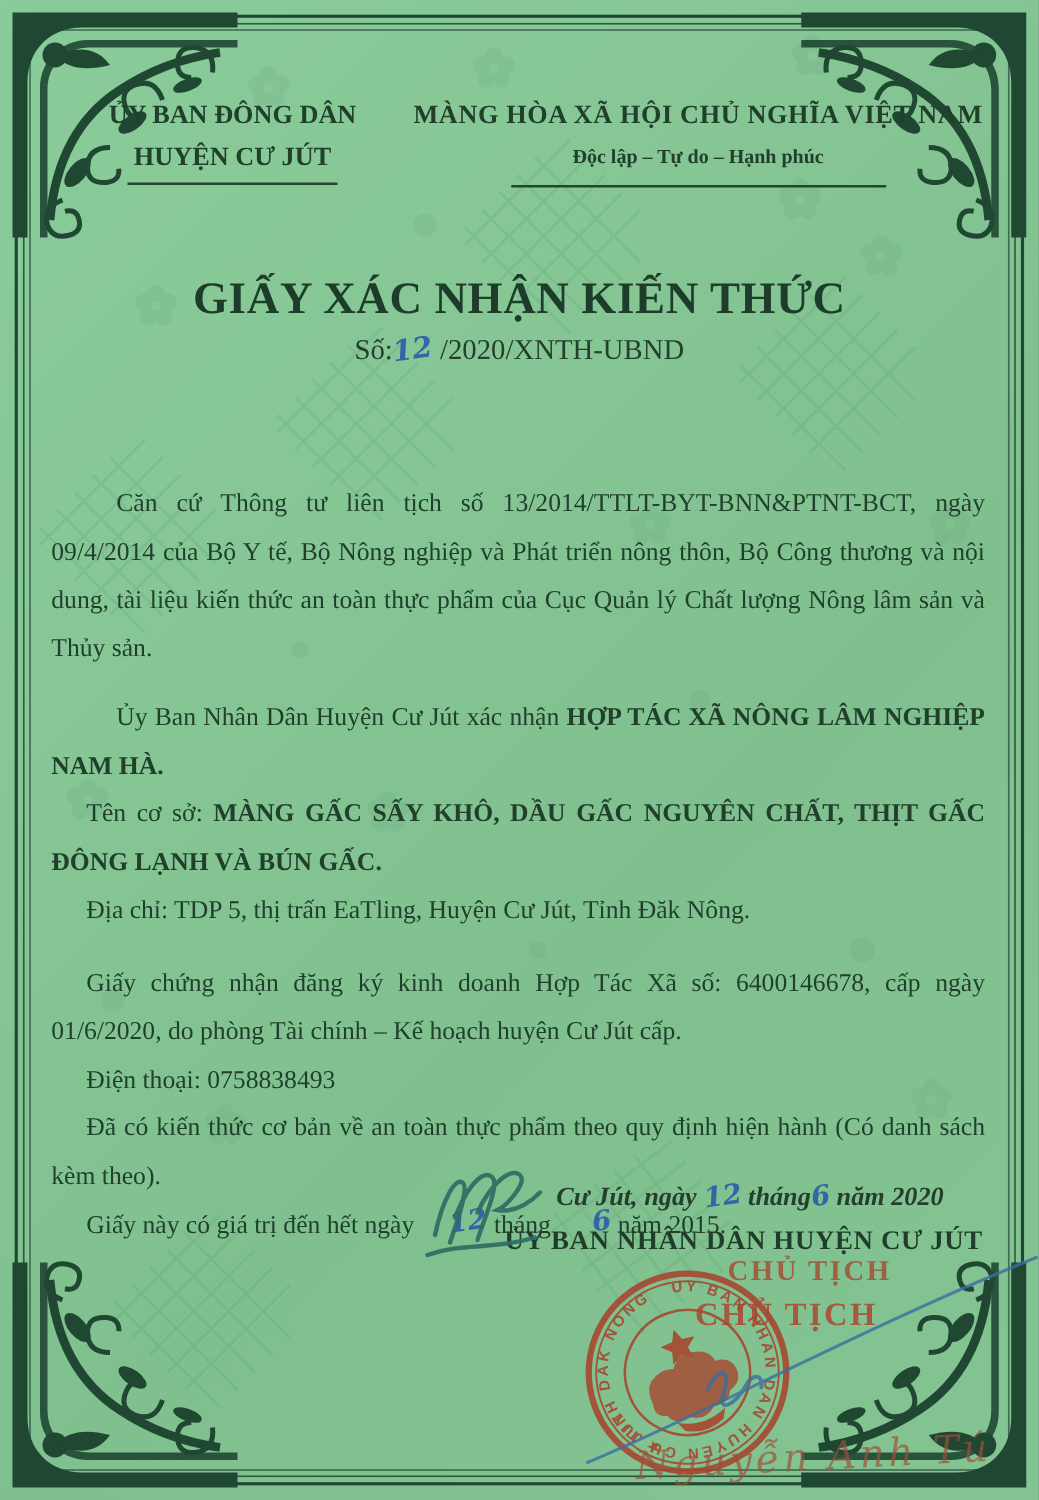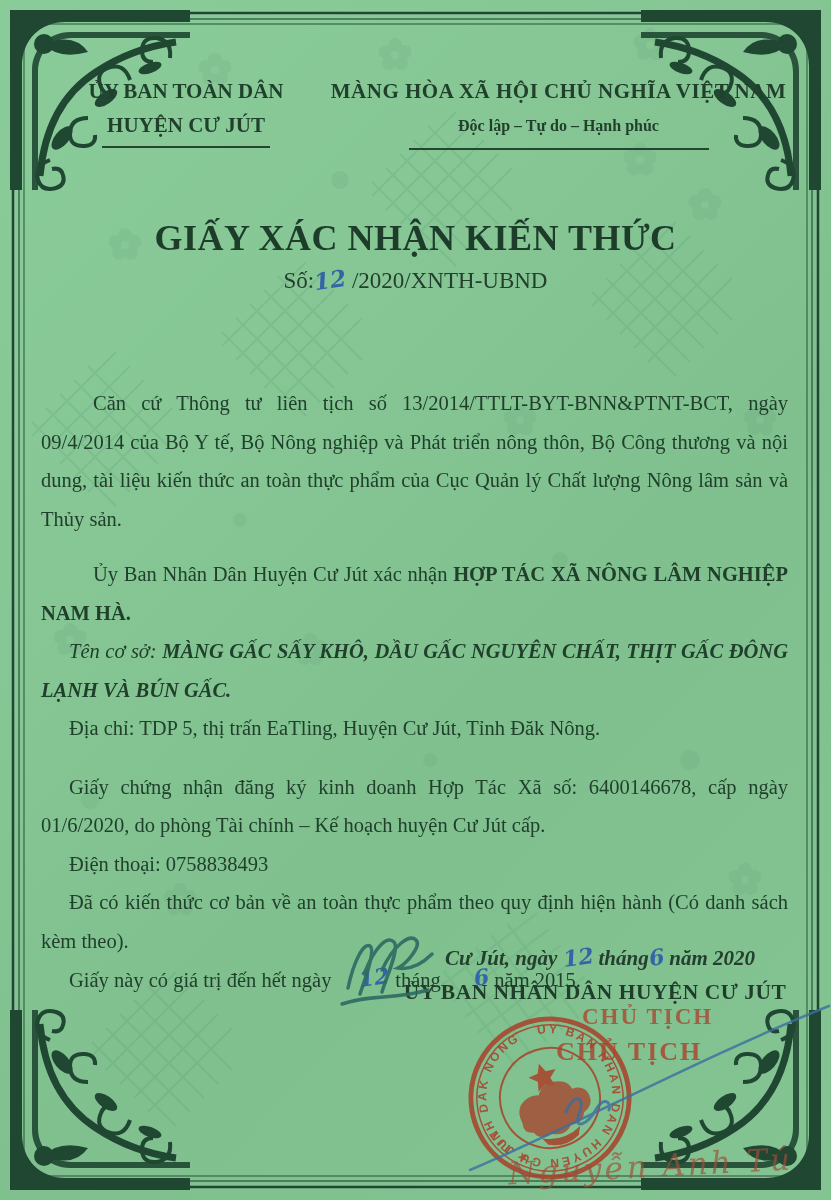--- a/index.html
+++ b/index.html
@@ -120,21 +120,21 @@
     <g>
       <use href="#corner" transform="translate(10,10)"></use>
       <use href="#corner" transform="translate(821,10) scale(-1,1)"></use>
       <use href="#corner" transform="translate(10,1190) scale(1,-1)"></use>
       <use href="#corner" transform="translate(821,1190) scale(-1,-1)"></use>
     </g>
   </svg>
 
   <div class="header">
     <div class="hdr-left">
-      <div>ỦY BAN TOÀN DÂN</div>
+      <div>ỦY BAN ĐÔNG DÂN</div>
       <div>HUYỆN CƯ JÚT</div>
       <div class="rule left"></div>
     </div>
     <div class="hdr-right">
       <div class="l1">MÀNG HÒA XÃ HỘI CHỦ NGHĨA VIỆT NAM</div>
       <div class="l2">Độc lập – Tự do – Hạnh phúc</div>
       <div class="rule right"></div>
     </div>
   </div>
 
@@ -142,21 +142,21 @@
     <div class="t">GIẤY XÁC NHẬN KIẾN THỨC</div>
     <div class="no-line">
       <span>Số:</span><span class="hw">12</span>
       <span>/2020/XNTH-UBND</span>
     </div>
   </div>
 
   <div class="body">
     <p>Căn cứ Thông tư liên tịch số 13/2014/TTLT-BYT-BNN&amp;PTNT-BCT, ngày 09/4/2014 của Bộ Y tế, Bộ Nông nghiệp và Phát triển nông thôn, Bộ Công thương và nội dung, tài liệu kiến thức an toàn thực phẩm của Cục Quản lý Chất lượng Nông lâm sản và Thủy sản.</p>
     <p class="gap"><span>Ủy Ban Nhân Dân Huyện Cư Jút xác nhận </span><span class="b">HỢP TÁC XÃ NÔNG LÂM NGHIỆP NAM HÀ.</span></p>
-    <p style="text-indent:28px;font-style:italic;"><span>Tên cơ sở: </span><span class="b">MÀNG GẤC SẤY KHÔ, DẦU GẤC NGUYÊN CHẤT, THỊT GẤC ĐÔNG LẠNH VÀ BÚN GẤC.</span></p>
+    <p style="text-indent:28px;"><span>Tên cơ sở: </span><span class="b">MÀNG GẤC SẤY KHÔ, DẦU GẤC NGUYÊN CHẤT, THỊT GẤC ĐÔNG LẠNH VÀ BÚN GẤC.</span></p>
     <p style="text-indent:28px;">Địa chỉ: TDP 5, thị trấn EaTling, Huyện Cư Jút, Tỉnh Đăk Nông.</p>
     <p style="text-indent:28px;margin-top:20px;">Giấy chứng nhận đăng ký kinh doanh Hợp Tác Xã số: 6400146678, cấp ngày 01/6/2020, do phòng Tài chính – Kế hoạch huyện Cư Jút cấp.</p>
     <p style="text-indent:28px;">Điện thoại: 0758838493</p>
     <p style="text-indent:28px;">Đã có kiến thức cơ bản về an toàn thực phẩm theo quy định hiện hành (Có danh sách kèm theo).</p>
     <p style="text-indent:28px;"><span>Giấy này có giá trị đến hết ngày</span><span class="hw" style="font-size:22px;">12</span>
       <span>tháng</span>
       <span class="hw" style="font-size:22px;">6</span>
       <span>năm 2015.</span></p>
   </div>
 

